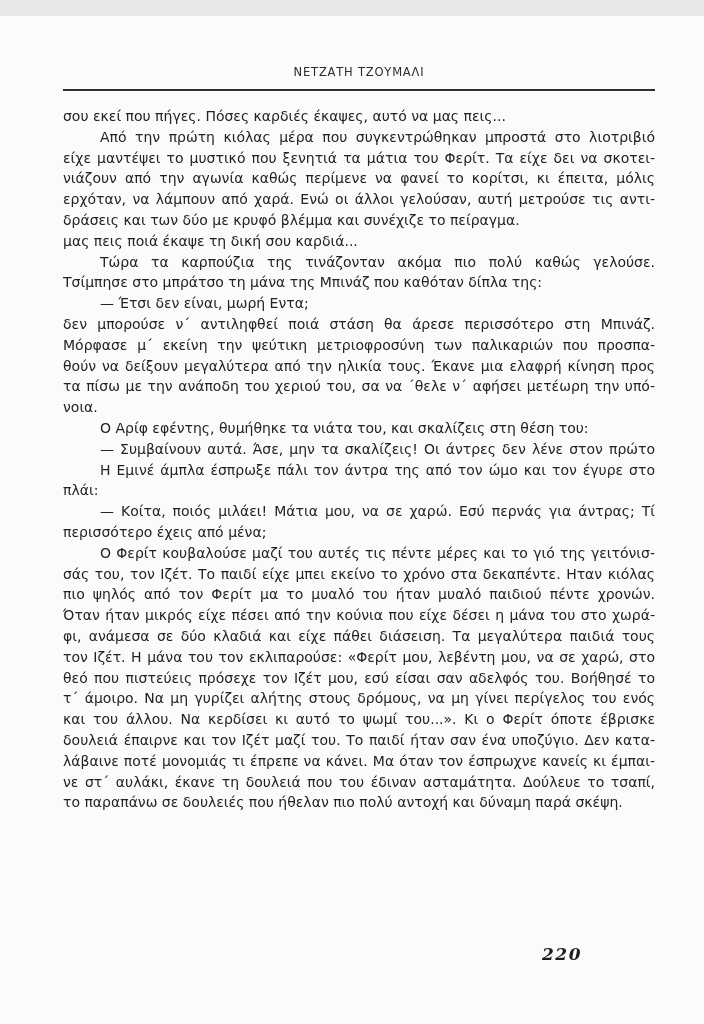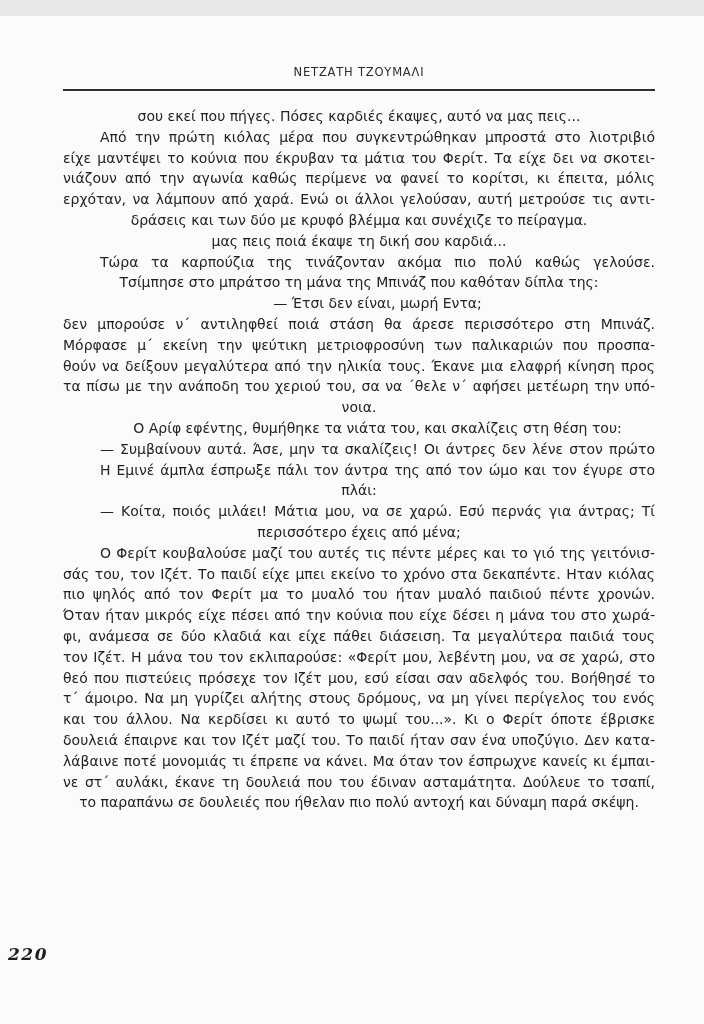--- a/index.html
+++ b/index.html
@@ -40,56 +40,56 @@
     top: 90px;
     left: 63px;
     width: 592px;
     font-size: 14px;
     line-height: 20.8px;
     color: #232323;
   }
   .text-line {
     height: 20.8px;
     white-space: normal;
-    text-align: center;
+    text-align: left;
   }
   .text-line.just {
     text-align: justify;
     text-align-last: justify;
   }
   .text-line.indent {
     padding-left: 37px;
   }
   .page-number {
     position: absolute;
     top: 928px;
-    left: 8px;
+    left: 2px;
     width: 580px;
-    text-align: left;
+    text-align: right;
     font-family: "DejaVu Serif", "Liberation Serif", serif;
     font-weight: bold;
     font-style: italic;
     font-size: 17px;
     letter-spacing: 1.5px;
     color: #1d1d1d;
   }
 </style>
 </head>
 <body>
 
 <div class="page">
   <div class="running-header">
     <span>ΝΕΤΖΑΤΗ ΤΖΟΥΜΑΛΙ</span>
   </div>
   <div class="header-rule"></div>
 
   <div class="text-block">
       <div class="text-line">σου εκεί που πήγες. Πόσες καρδιές έκαψες, αυτό να μας πεις...</div>
       <div class="text-line just indent">Από την πρώτη κιόλας μέρα που συγκεντρώθηκαν μπροστά στο λιοτριβιό</div>
-      <div class="text-line just">είχε μαντέψει το κούνια που έκρυβαν τα μάτια του Φερίτ. Τα είχε δει να σκοτει-</div>
+      <div class="text-line just">είχε μαντέψει το μυστικό που ξενητιά τα μάτια του Φερίτ. Τα είχε δει να σκοτει-</div>
       <div class="text-line just">νιάζουν από την αγωνία καθώς περίμενε να φανεί το κορίτσι, κι έπειτα, μόλις</div>
       <div class="text-line just">ερχόταν, να λάμπουν από χαρά. Ενώ οι άλλοι γελούσαν, αυτή μετρούσε τις αντι-</div>
       <div class="text-line">δράσεις και των δύο με κρυφό βλέμμα και συνέχιζε το πείραγμα.</div>
       <div class="text-line">μας πεις ποιά έκαψε τη δική σου καρδιά...</div>
       <div class="text-line just indent">Τώρα τα καρπούζια της τινάζονταν ακόμα πιο πολύ καθώς γελούσε.</div>
       <div class="text-line">Τσίμπησε στο μπράτσο τη μάνα της Μπινάζ που καθόταν δίπλα της:</div>
       <div class="text-line indent">— Έτσι δεν είναι, μωρή Εντα;</div>
       <div class="text-line just">δεν μπορούσε ν΄ αντιληφθεί ποιά στάση θα άρεσε περισσότερο στη Μπινάζ.</div>
       <div class="text-line just">Μόρφασε μ΄ εκείνη την ψεύτικη μετριοφροσύνη των παλικαριών που προσπα-</div>
       <div class="text-line just">θούν να δείξουν μεγαλύτερα από την ηλικία τους. Έκανε μια ελαφρή κίνηση προς</div>

